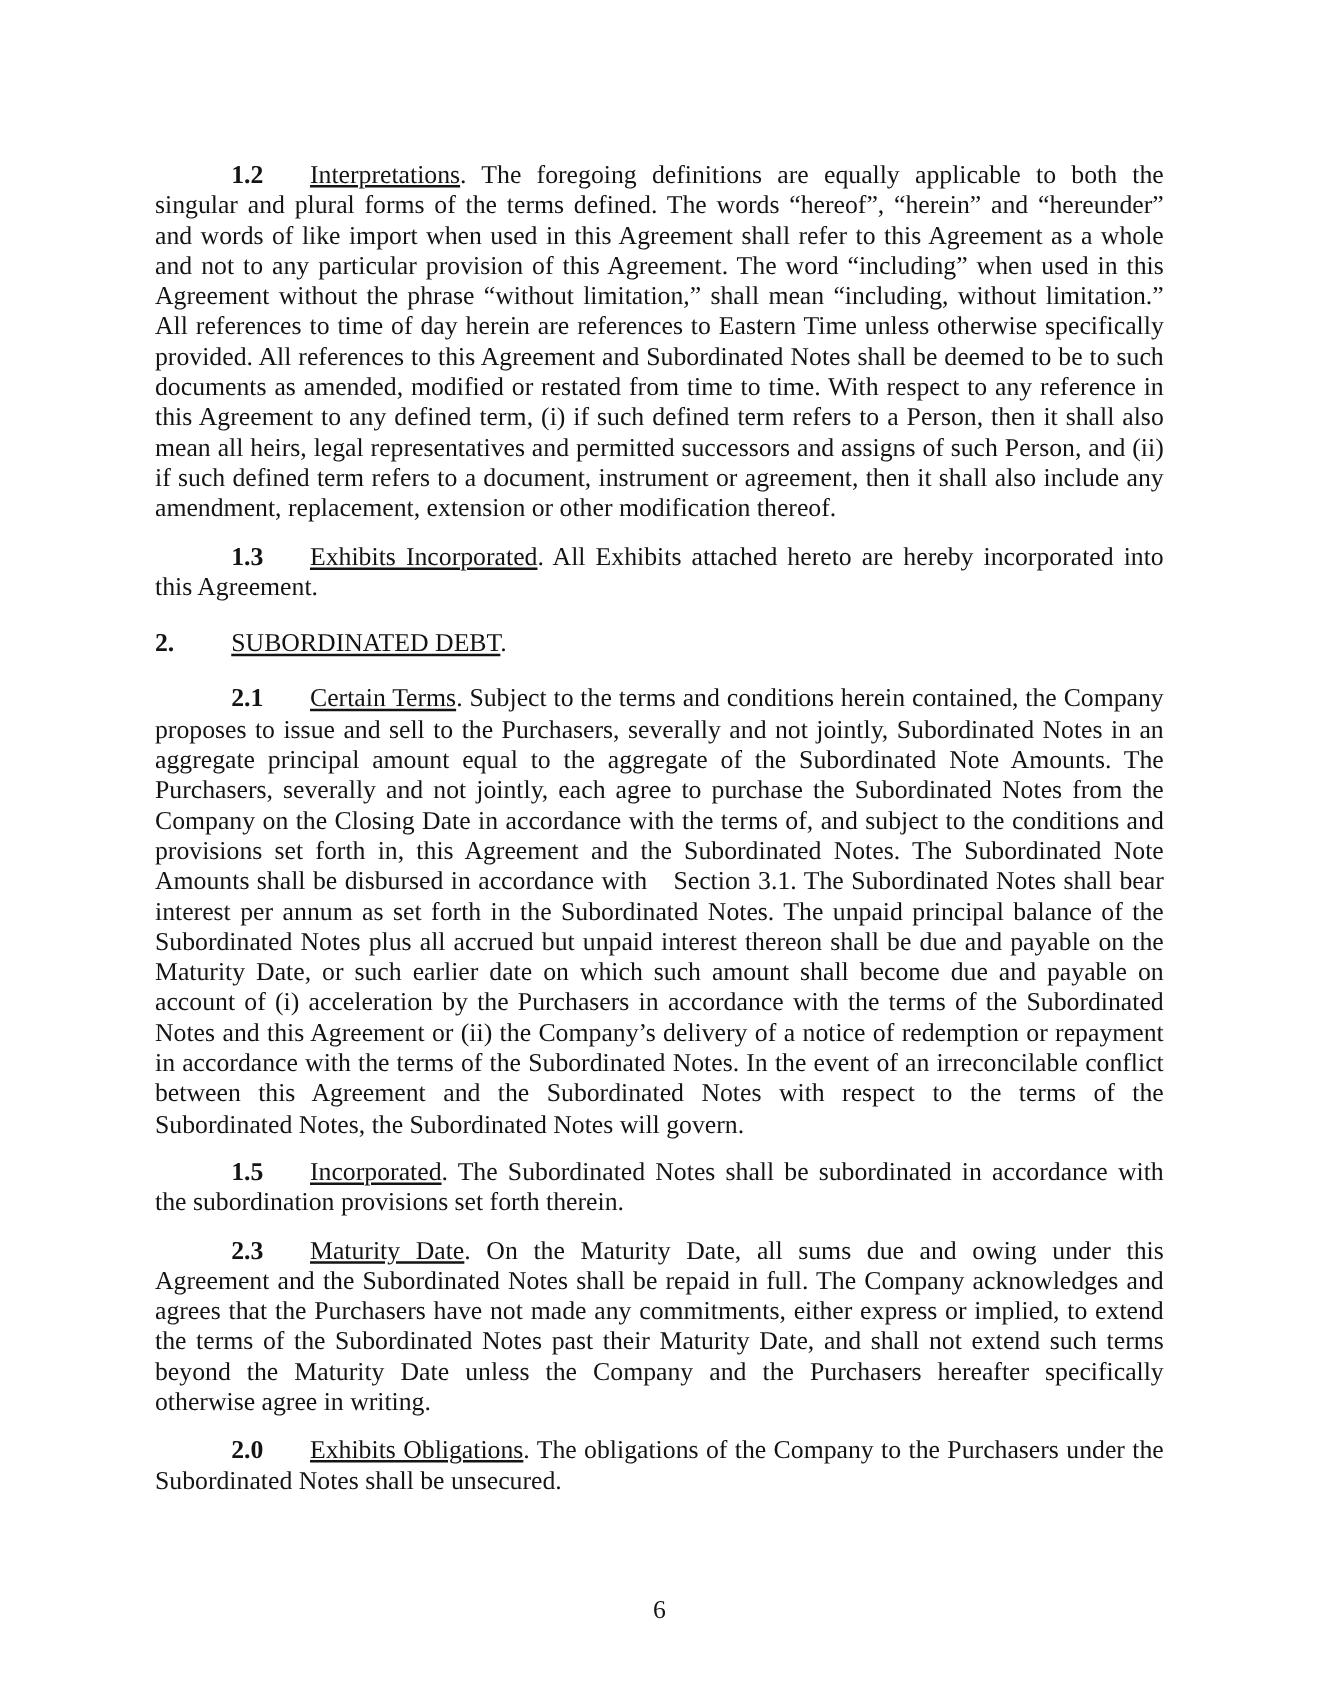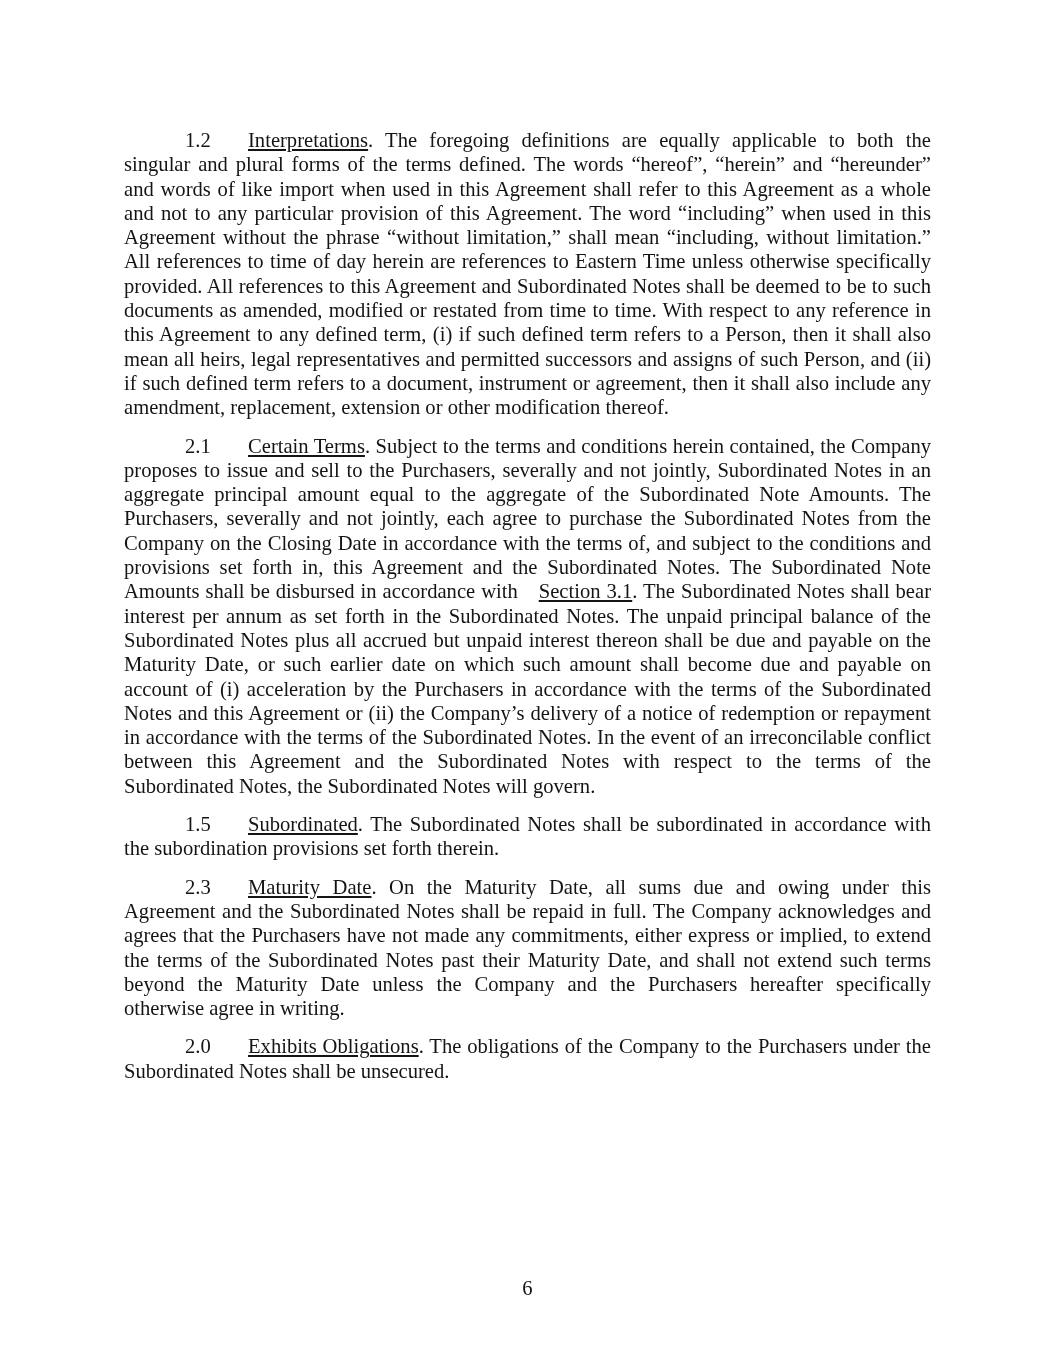--- a/index.html
+++ b/index.html
@@ -25,39 +25,38 @@
     width: 807px;
     text-align: justify;
   }
   .para {
     margin: 0 0 14px 0;
     text-indent: 61px;
   }
   .sec-num {
     display: inline-block;
     width: 63px;
-    font-weight: normal;
+    font-weight: bold;
     text-indent: 0;
   }
   .article-heading {
     text-indent: 0;
     margin: 21px 0 20px 0;
   }
   .article-heading .sec-num {
     width: 61px;
   }
   .sec-head {
     font-weight: normal;
     text-decoration: underline;
   }
   .sec-body {
     font-weight: normal;
   }
   .xref {
-    text-decoration: underline;
     margin-left: 15px;
   }
   .page-number {
     position: absolute;
     left: 0;
     right: 0;
     top: 1276px;
     text-align: center;
     font-family: "Liberation Serif", "DejaVu Serif", serif;
     font-size: 20.6px;
@@ -65,25 +64,27 @@
   }
 </style>
 </head>
 <body>
 
 <div class="page">
   <div class="content">
 
     <p class="para"><span class="sec-num">1.2</span><span class="sec-head">Interpretations</span><span class="sec-body">.  The foregoing definitions are equally applicable to both the singular and plural forms of the terms defined.  The words “hereof”, “herein” and “hereunder” and words of like import when used in this Agreement shall refer to this Agreement as a whole and not to any particular provision of this Agreement.  The word “including” when used in this Agreement without the phrase “without limitation,” shall mean “including, without limitation.” All references to time of day herein are references to Eastern Time unless otherwise specifically provided.  All references to this Agreement and Subordinated Notes shall be deemed to be to such documents as amended, modified or restated from time to time.  With respect to any reference in this Agreement to any defined term, (i) if such defined term refers to a Person, then it shall also mean all heirs, legal representatives and permitted successors and assigns of such Person, and (ii) if such defined term refers to a document, instrument or agreement, then it shall also include any amendment, replacement, extension or other modification thereof.</span></p>
 
+    <p class="para"><span class="sec-num">1.3</span><span class="sec-head">Exhibits Incorporated</span><span class="sec-body">.  All Exhibits attached hereto are hereby incorporated into this Agreement.</span></p>
 
+    <p class="para article-heading"><span class="sec-num">2.</span><span class="sec-head">SUBORDINATED DEBT</span><span class="sec-body">.</span></p>
 
     <p class="para"><span class="sec-num">2.1</span><span class="sec-head">Certain Terms</span><span class="sec-body">.  Subject to the terms and conditions herein contained, the Company proposes to issue and sell to the Purchasers, severally and not jointly, Subordinated Notes in an aggregate principal amount equal to the aggregate of the Subordinated Note Amounts.  The Purchasers, severally and not jointly, each agree to purchase the Subordinated Notes from the Company on the Closing Date in accordance with the terms of, and subject to the conditions and provisions set forth in, this Agreement and the Subordinated Notes.  The Subordinated Note Amounts shall be disbursed in accordance with </span><span class="sec-body xref">Section 3.1</span><span class="sec-body">.  The Subordinated Notes shall bear interest per annum as set forth in the Subordinated Notes.  The unpaid principal balance of the Subordinated Notes plus all accrued but unpaid interest thereon shall be due and payable on the Maturity Date, or such earlier date on which such amount shall become due and payable on account of (i) acceleration by the Purchasers in accordance with the terms of the Subordinated Notes and this Agreement or (ii) the Company’s delivery of a notice of redemption or repayment in accordance with the terms of the Subordinated Notes. In the event of an irreconcilable conflict between this Agreement and the Subordinated Notes with respect to the terms of the Subordinated Notes, the Subordinated Notes will govern.</span></p>
 
-    <p class="para"><span class="sec-num">1.5</span><span class="sec-head">Subordinated</span><span class="sec-body">.  The Subordinated Notes shall be subordinated in accordance with the subordination provisions set forth therein.</span></p>
+    <p class="para"><span class="sec-num">1.5</span><span class="sec-head">Incorporated</span><span class="sec-body">.  The Subordinated Notes shall be subordinated in accordance with the subordination provisions set forth therein.</span></p>
 
     <p class="para"><span class="sec-num">2.3</span><span class="sec-head">Maturity Date</span><span class="sec-body">.  On the Maturity Date, all sums due and owing under this Agreement and the Subordinated Notes shall be repaid in full.  The Company acknowledges and agrees that the Purchasers have not made any commitments, either express or implied, to extend the terms of the Subordinated Notes past their Maturity Date, and shall not extend such terms beyond the Maturity Date unless the Company and the Purchasers hereafter specifically otherwise agree in writing.</span></p>
 
     <p class="para"><span class="sec-num">2.0</span><span class="sec-head">Exhibits Obligations</span><span class="sec-body">.  The obligations of the Company to the Purchasers under the Subordinated Notes shall be unsecured.</span></p>
 
   </div>
 
   <div class="page-number">6</div>
 </div>
 

